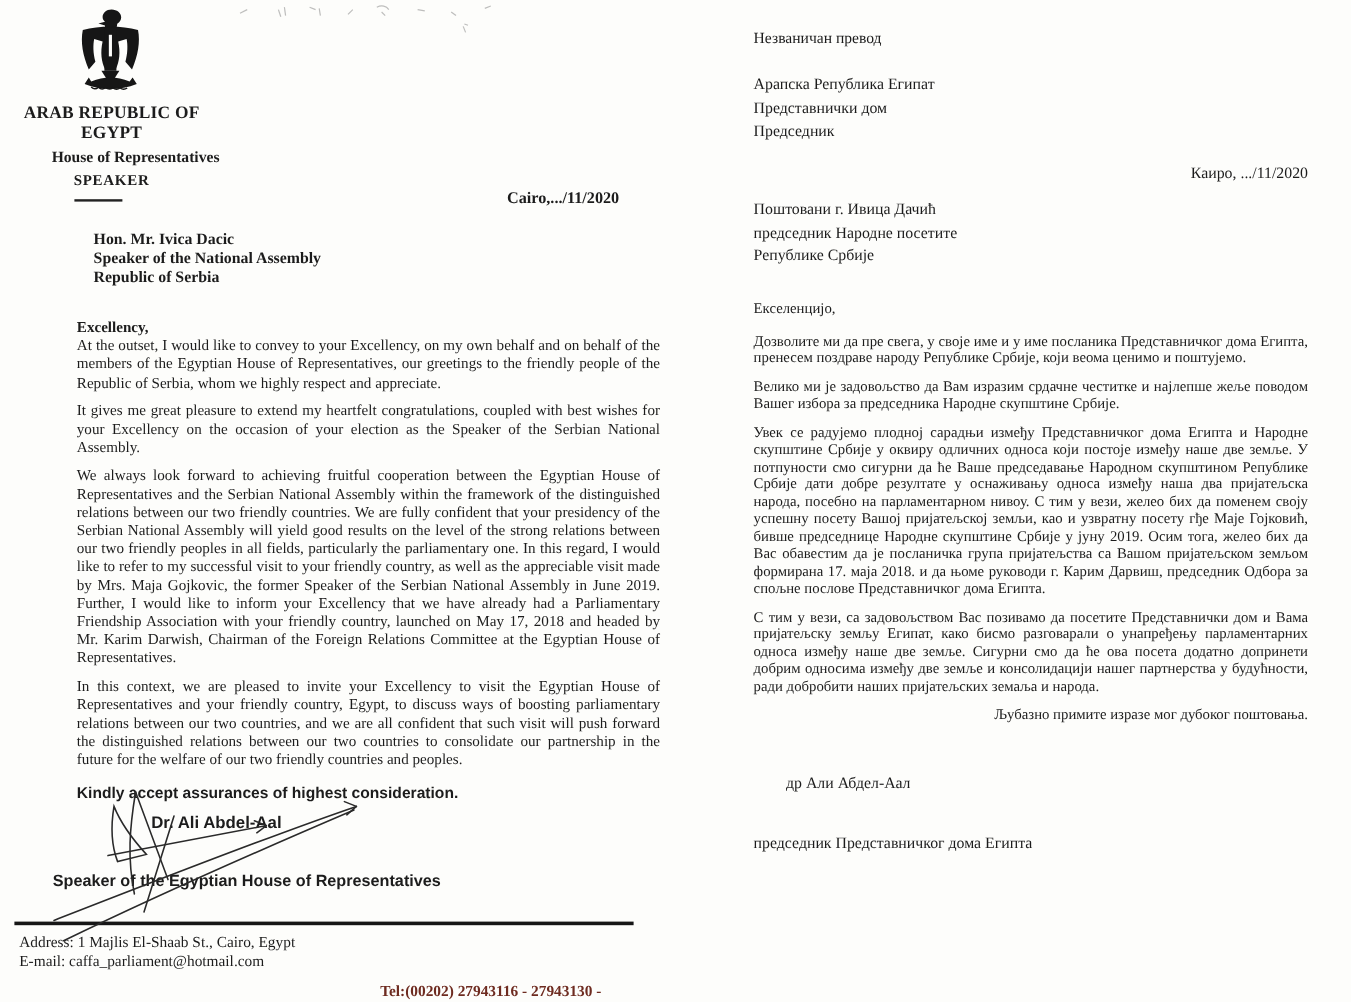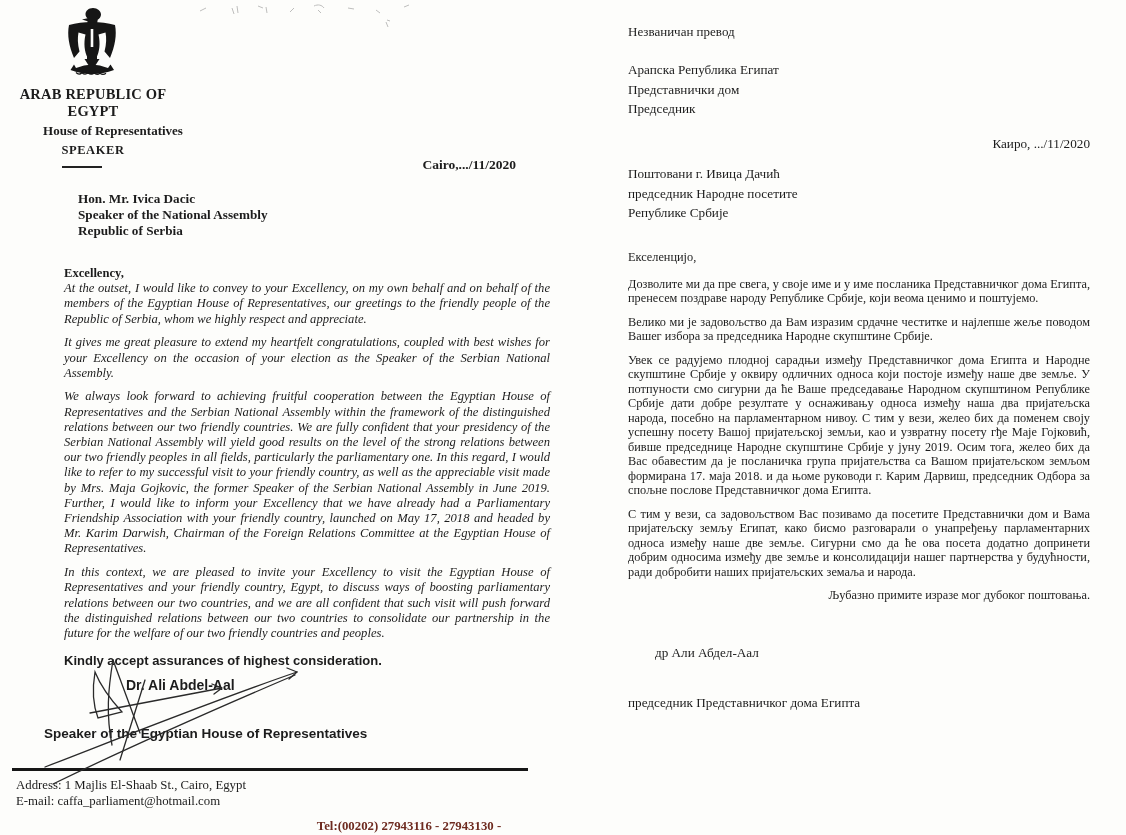--- a/index.html
+++ b/index.html
@@ -13,21 +13,21 @@
   .faint-marks{position:absolute;left:190px;top:0;}
   .emblem{position:absolute;left:63px;top:7px;}
   .head-block{position:absolute;left:0;top:86px;width:186px;text-align:center;font-weight:bold;}
   .hd1{font-size:14.5px;letter-spacing:.2px;}
   .hd2{font-size:13px;margin-top:3px;margin-left:40px;}
   .hd3{font-size:12.5px;margin-top:4px;letter-spacing:.6px;}
   .hd-rule{width:40px;height:2px;background:#222;margin:8px auto 0;position:relative;left:-11px;}
   .date-en{position:absolute;left:30px;top:157px;width:486px;text-align:right;font-weight:bold;font-size:13.5px;}
   .recipient-en{position:absolute;left:30px;top:191px;font-weight:bold;font-size:13.2px;line-height:16px;margin-left:48px;}
   .body-en{position:absolute;left:30px;top:266px;width:486px;font-size:12.6px;line-height:15.2px;text-align:justify;margin-left:34px;}
-  .body-en p{margin:0 0 8.5px 0;font-style:italic;}
+  .body-en p{margin:0 0 8.5px 0;}
   .salut-en{font-weight:bold;}
   .closing-en{margin-top:12px;text-align:left;font-family:"Liberation Sans","DejaVu Sans",sans-serif;font-weight:bold;font-size:13px;}
   .signature{position:absolute;left:25px;top:645px;z-index:3;}
   .sig-name{position:absolute;left:126px;top:677px;font-family:"Liberation Sans","DejaVu Sans",sans-serif;font-weight:bold;font-size:14px;z-index:2;}
   .sig-title{position:absolute;left:44px;top:726px;font-family:"Liberation Sans","DejaVu Sans",sans-serif;font-weight:bold;font-size:13.5px;z-index:2;}
   .footer-rule{position:absolute;left:12px;top:768px;width:516px;height:3px;background:#161616;}
   .footer-left{position:absolute;left:16px;top:777px;width:272px;text-align:left;font-size:12.8px;line-height:16px;}
   .footer-right{position:absolute;left:292px;top:818px;width:234px;text-align:center;font-size:12.8px;line-height:16px;font-weight:bold;color:#6e2b20;}
   
   .label-sr{position:absolute;left:628px;top:24px;width:462px;text-align:left;font-size:13px;}

